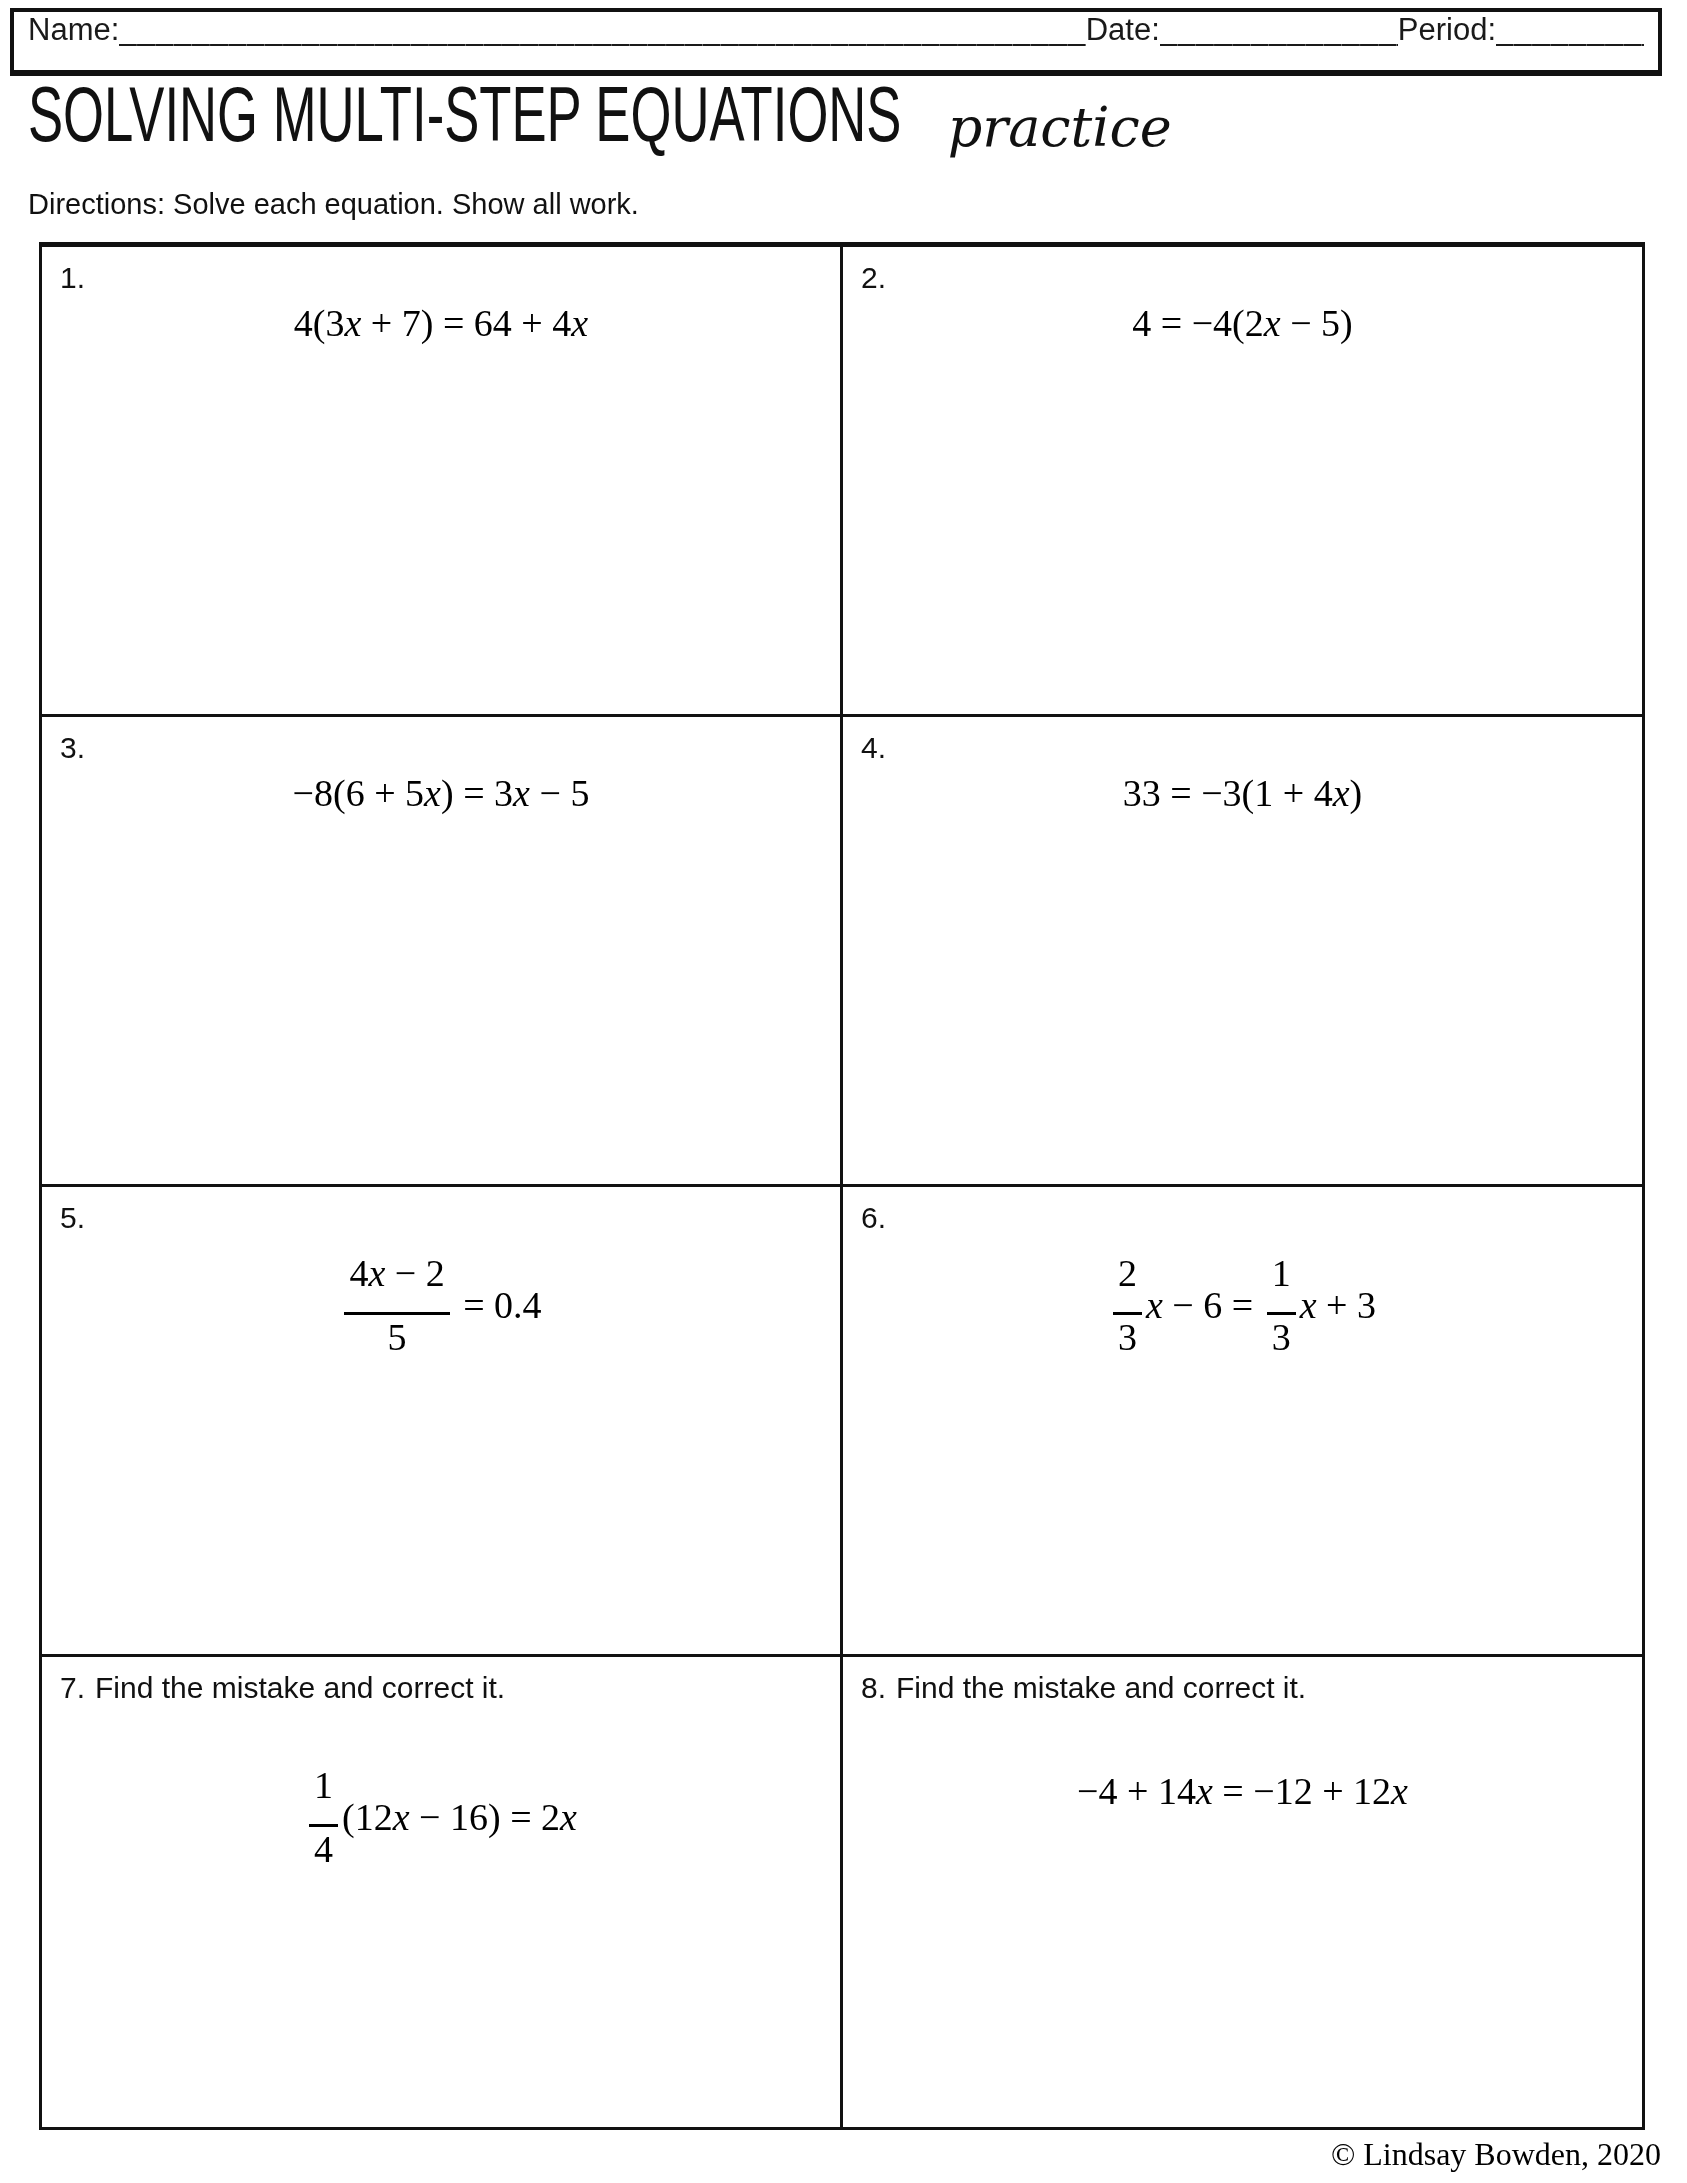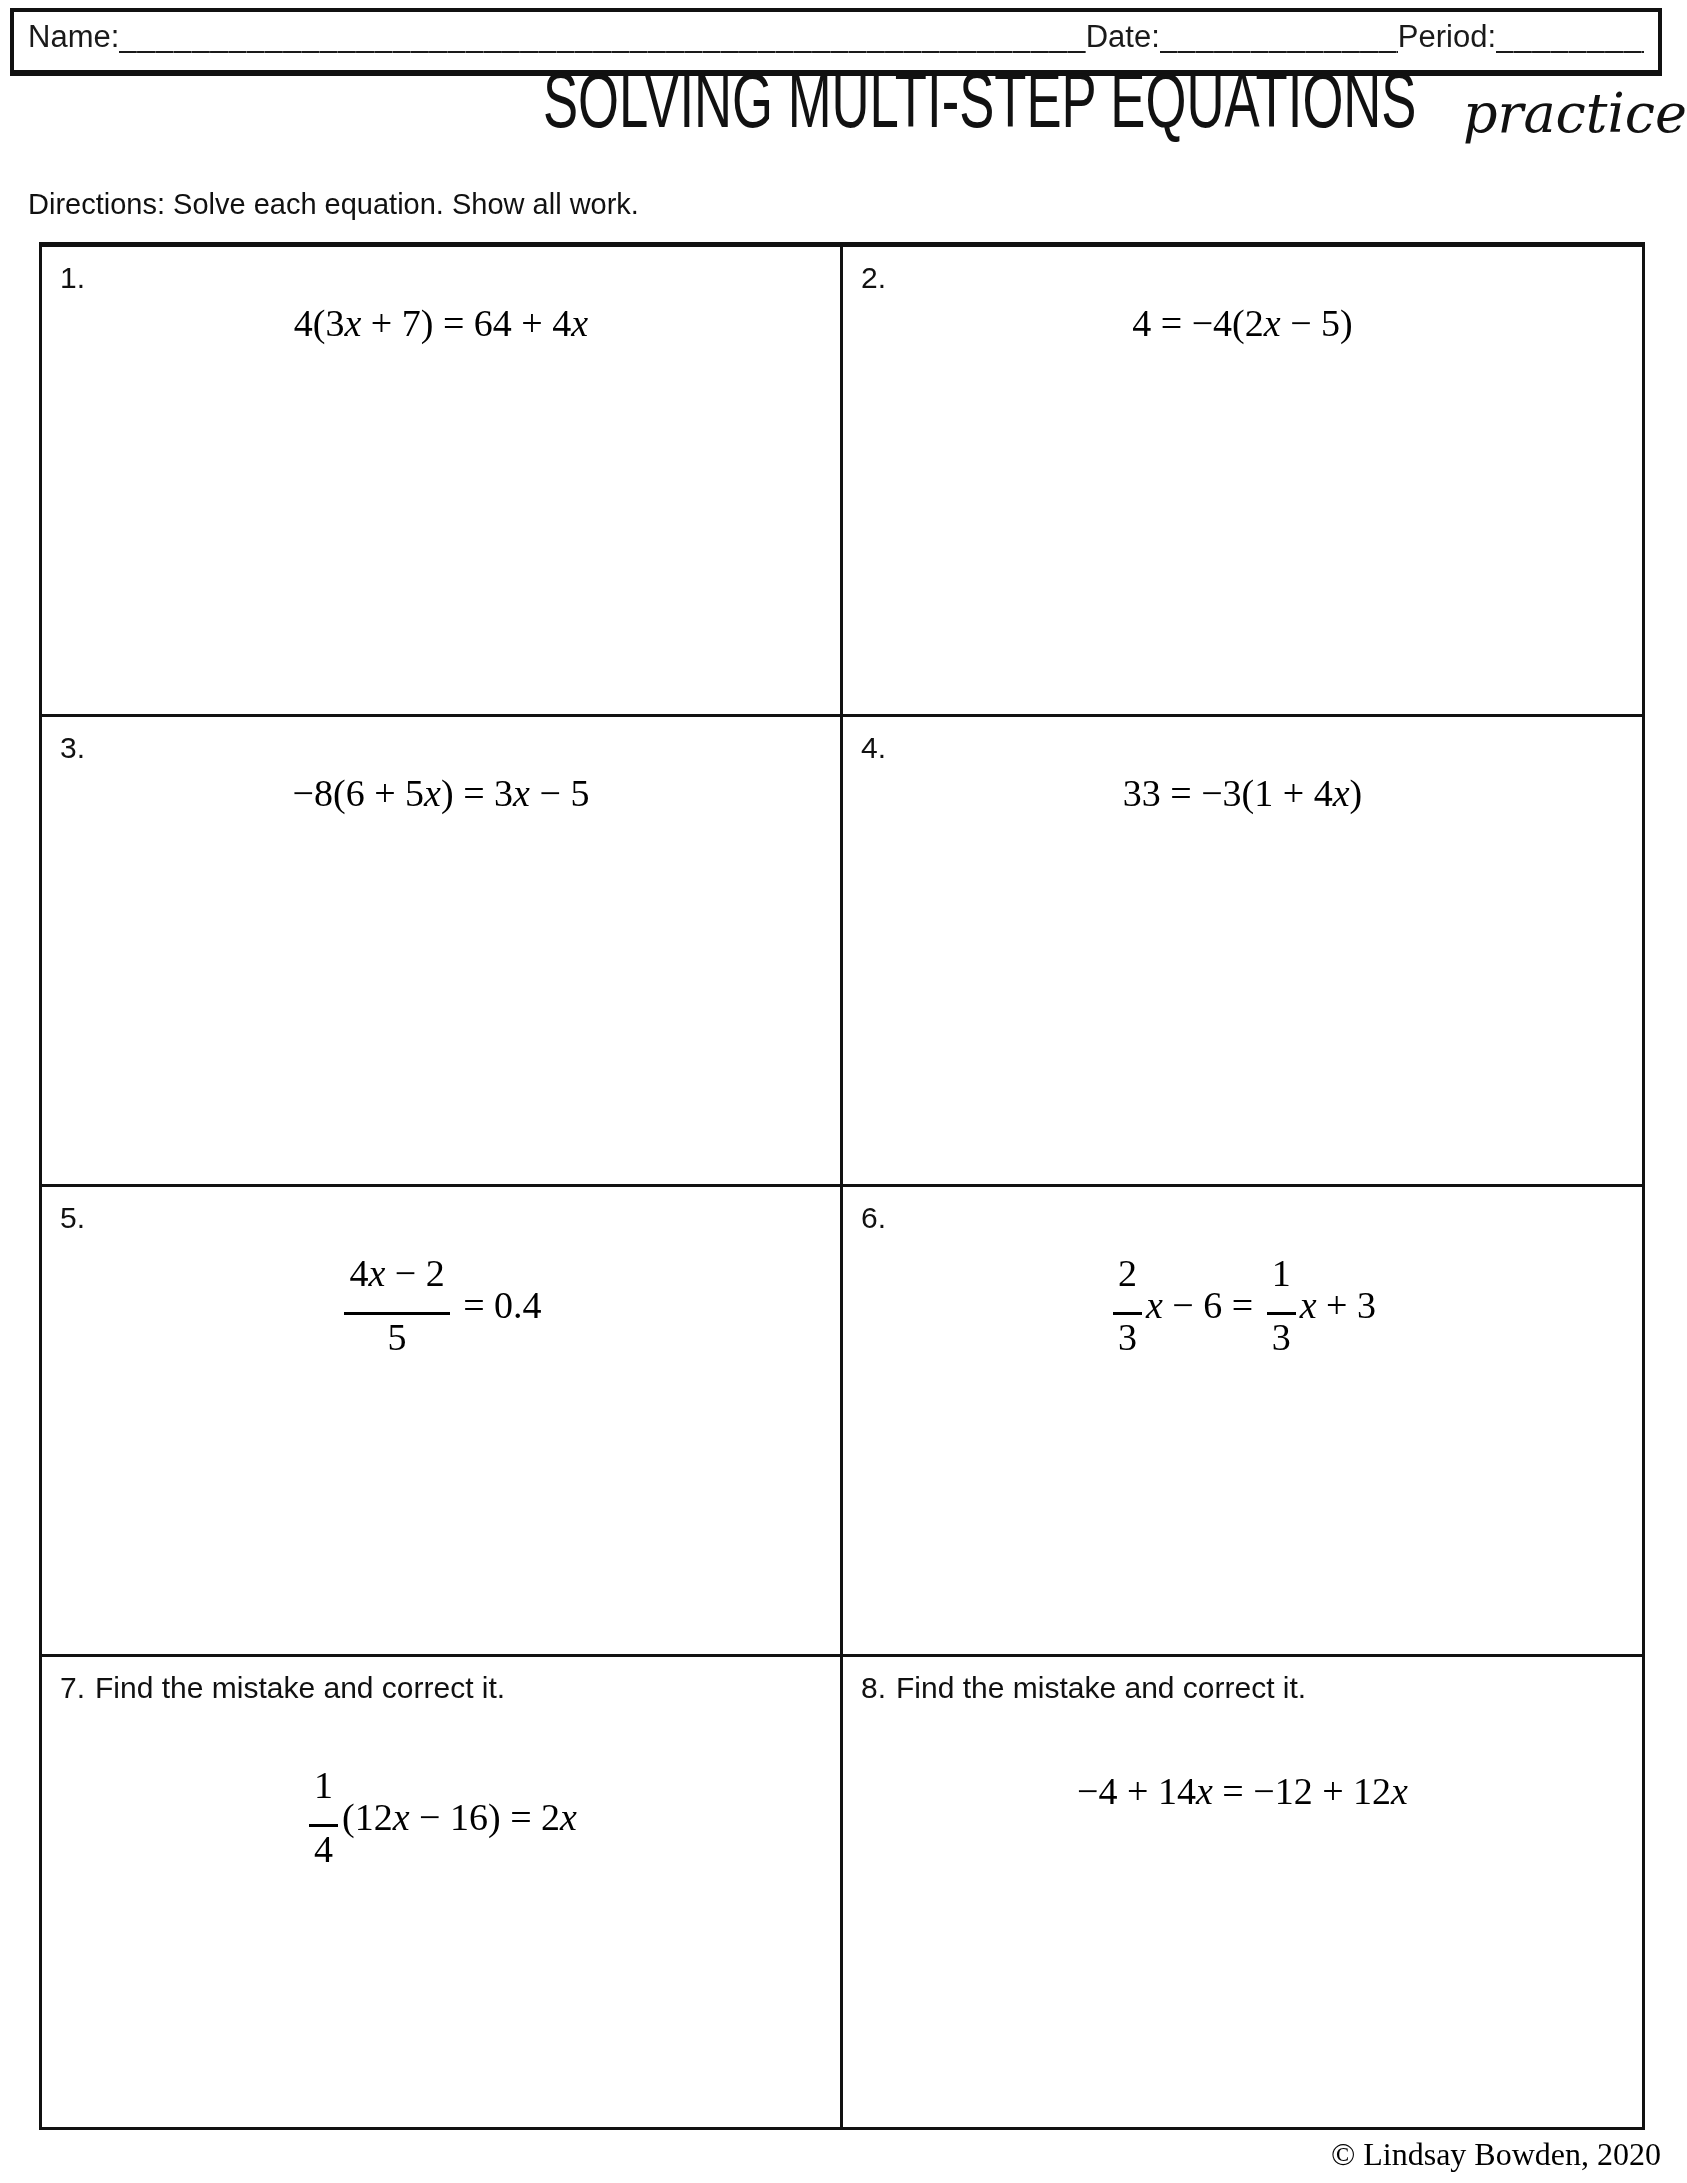--- a/index.html
+++ b/index.html
@@ -6,33 +6,33 @@
   html,body { background:#ffffff; }
   body {
     width:1687px; height:2183px; position:relative;
     font-family:"Liberation Sans", sans-serif; color:#1a1a1a;
   }
 
   
   .name-bar {
     position:absolute; top:8px; left:10px; width:1652px; height:68px;
     border:4px solid #111; border-bottom-width:6px;
-    display:flex; align-items:center; padding:0 14px 8px 14px;
+    display:flex; align-items:flex-start; padding:0 14px 8px 14px;
     font-size:31px; white-space:nowrap; background:#fff;
   }
   .blank-line { overflow:hidden; white-space:nowrap; letter-spacing:1px; }
   .blank-name { flex:1 1 auto; min-width:0; }
   .blank-date { width:238px; flex:0 0 auto; }
   .blank-period { width:148px; flex:0 0 auto; }
   .hdr-label { flex:0 0 auto; }
 
   
   .title-wrap {
-    position:absolute; top:80px; left:0; width:100%;
-    text-align:right; white-space:nowrap;
+    position:absolute; top:94px; left:0; width:100%;
+    text-align:left; white-space:nowrap;
   }
   .title-main {
     display:inline-block; font-size:56px; font-weight:500;
     transform:scale(0.94,1.38); transform-origin:center bottom;
     letter-spacing:0px; color:#111;
   }
   .title-script {
     display:inline-block; margin-left:14px;
     font-family:"DejaVu Serif", serif; font-style:italic;
     font-size:54px; color:#111;

